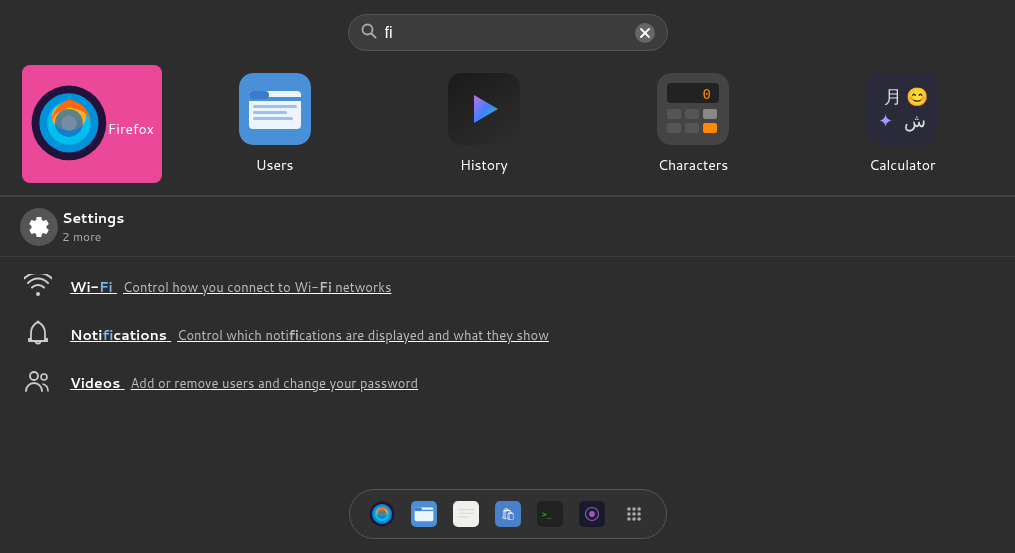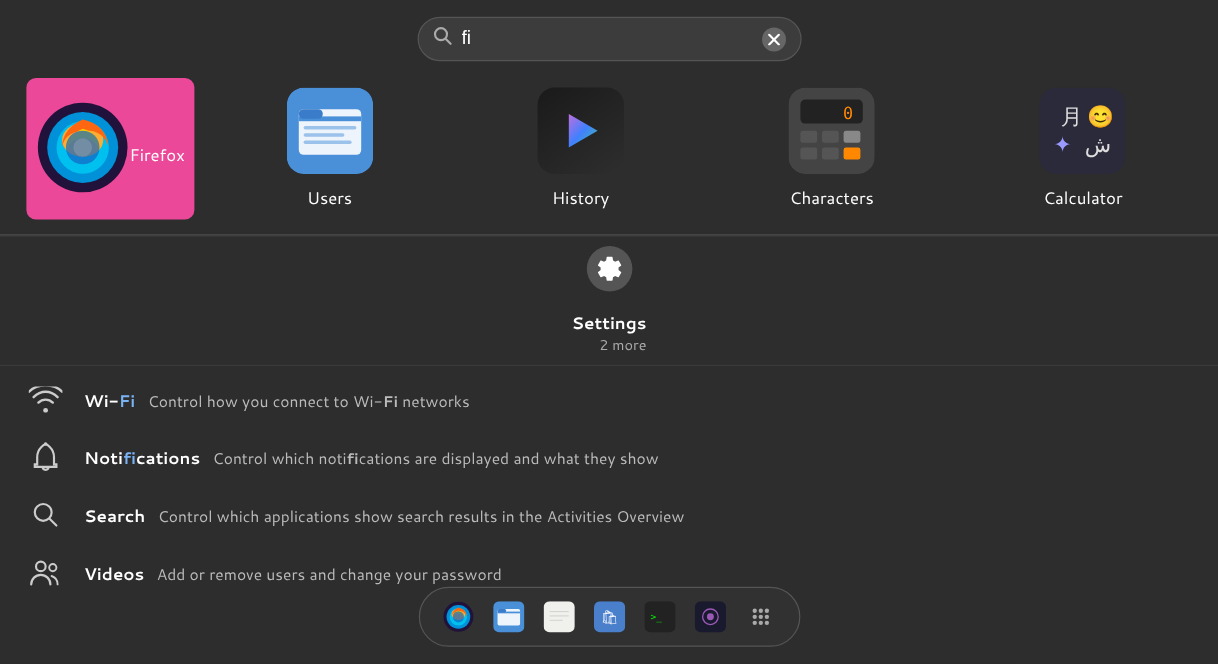--- a/index.html
+++ b/index.html
@@ -97,25 +97,25 @@
       align-items: center;
       justify-content: center;
       cursor: pointer;
       padding: 8px 12px;
       border-radius: 8px;
     }
 
     
     .settings-section {
       display: flex;
-      flex-direction: column;
+      flex-direction: row;
       padding: 8px 20px;
       border-bottom: 1px solid #3a3a3a;
       align-items: center;
-      gap: 16px;
+      gap: 4px;
       min-height: 60px;
     }
     .settings-gear {
       width: 38px;
       height: 38px;
       background: #555;
       border-radius: 50%;
       display: flex;
       align-items: center;
       justify-content: center;
@@ -123,36 +123,36 @@
       flex-shrink: 0;
     }
     .settings-text {}
     .settings-title {
       font-size: 14px;
       font-weight: 600;
     }
     .settings-more {
       font-size: 12px;
       color: #aaa;
-      text-align: right;
     }
 
     
     .results-list {
       display: flex;
       flex-direction: column;
       padding: 4px 16px;
     }
     .result-item {
       display: flex;
       align-items: center;
       gap: 16px;
       padding: 8px 6px;
       border-radius: 6px;
       cursor: pointer;
+      text-decoration: underline;
     }
     .result-icon {
       width: 32px;
       height: 32px;
       display: flex;
       align-items: center;
       justify-content: center;
       font-size: 20px;
       color: #ccc;
       flex-shrink: 0;
@@ -361,32 +361,20 @@
         <circle cx="11" cy="2" r="1.5" fill="#ccc"></circle>
       </svg>
     </div>
     <div class="result-text">
       <span class="result-name">Noti<span class="result-name-highlight">fi</span>cations</span>
       <span class="result-desc">Control which noti<strong>fi</strong>cations are displayed and what they show</span>
     </div>
   </div>
 
 
-  <div class="result-item">
-    <div class="result-icon">
-      <svg width="24" height="24" viewBox="0 0 24 24" fill="none">
-        <circle cx="10" cy="10" r="7" stroke="#ccc" stroke-width="1.8"></circle>
-        <line x1="15.5" y1="15.5" x2="21" y2="21" stroke="#ccc" stroke-width="1.8" stroke-linecap="round"></line>
-      </svg>
-    </div>
-    <div class="result-text">
-      <span class="result-name">Search</span>
-      <span class="result-desc">Control which applications show search results in the Activities Overview</span>
-    </div>
-  </div>
 
   <div class="result-item">
     <div class="result-icon">
       <svg width="28" height="24" viewBox="0 0 28 24" fill="none">
         <circle cx="10" cy="7" r="4" stroke="#ccc" stroke-width="1.8"></circle>
         <path d="M2 22c0-4.4 3.6-8 8-8s8 3.6 8 8" stroke="#ccc" stroke-width="1.8" stroke-linecap="round"></path>
         <circle cx="20" cy="8" r="3" stroke="#ccc" stroke-width="1.6"></circle>
         <path d="M24 22c0-3.3-2-6-5-7" stroke="#ccc" stroke-width="1.6" stroke-linecap="round"></path>
       </svg>
     </div>

